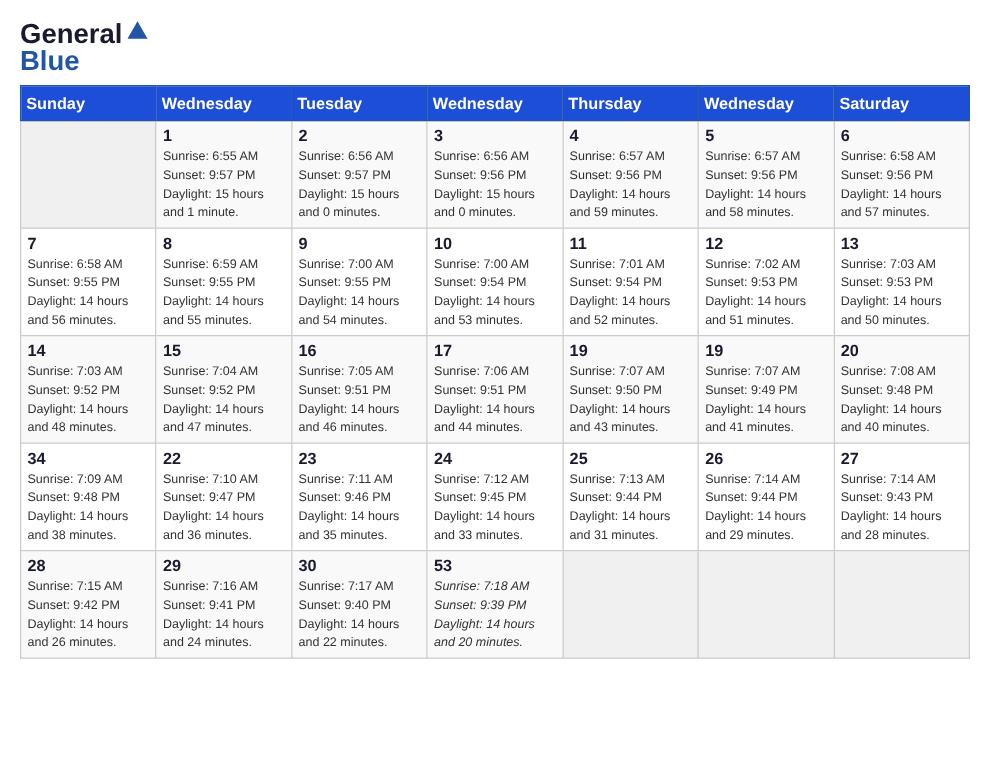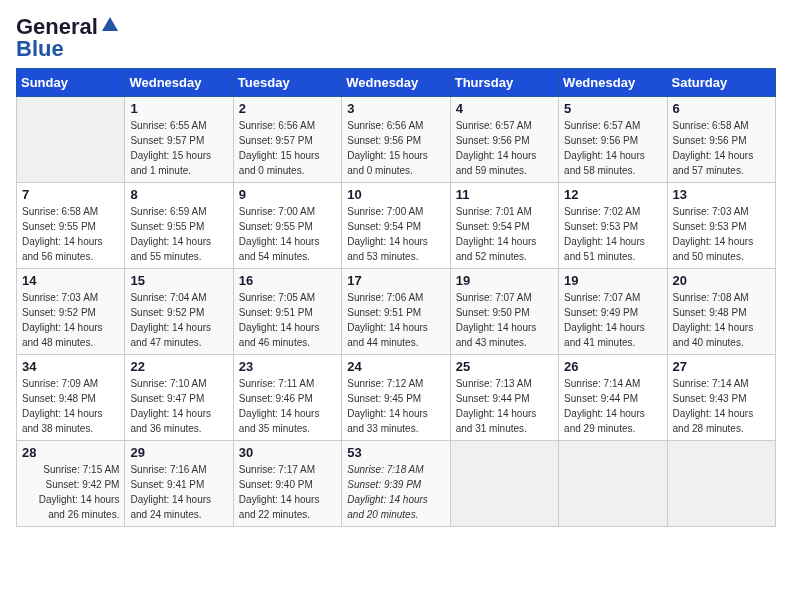--- a/index.html
+++ b/index.html
@@ -312,21 +312,21 @@
           <div class="day-number">27</div>
           <div class="day-detail" style="white-space: pre-line;">Sunrise: 7:14 AM
 Sunset: 9:43 PM
 Daylight: 14 hours
 and 28 minutes.</div>
         </td>
       </tr>
       <tr>
         <td>
           <div class="day-number">28</div>
-          <div class="day-detail" style="white-space: pre-line; text-align: right;">Sunrise: 7:15 AM
+          <div class="day-detail" style="white-space: pre-line;">Sunrise: 7:15 AM
 Sunset: 9:42 PM
 Daylight: 14 hours
 and 26 minutes.</div>
         </td>
         <td>
           <div class="day-number">29</div>
           <div class="day-detail" style="white-space: pre-line;">Sunrise: 7:16 AM
 Sunset: 9:41 PM
 Daylight: 14 hours
 and 24 minutes.</div>

